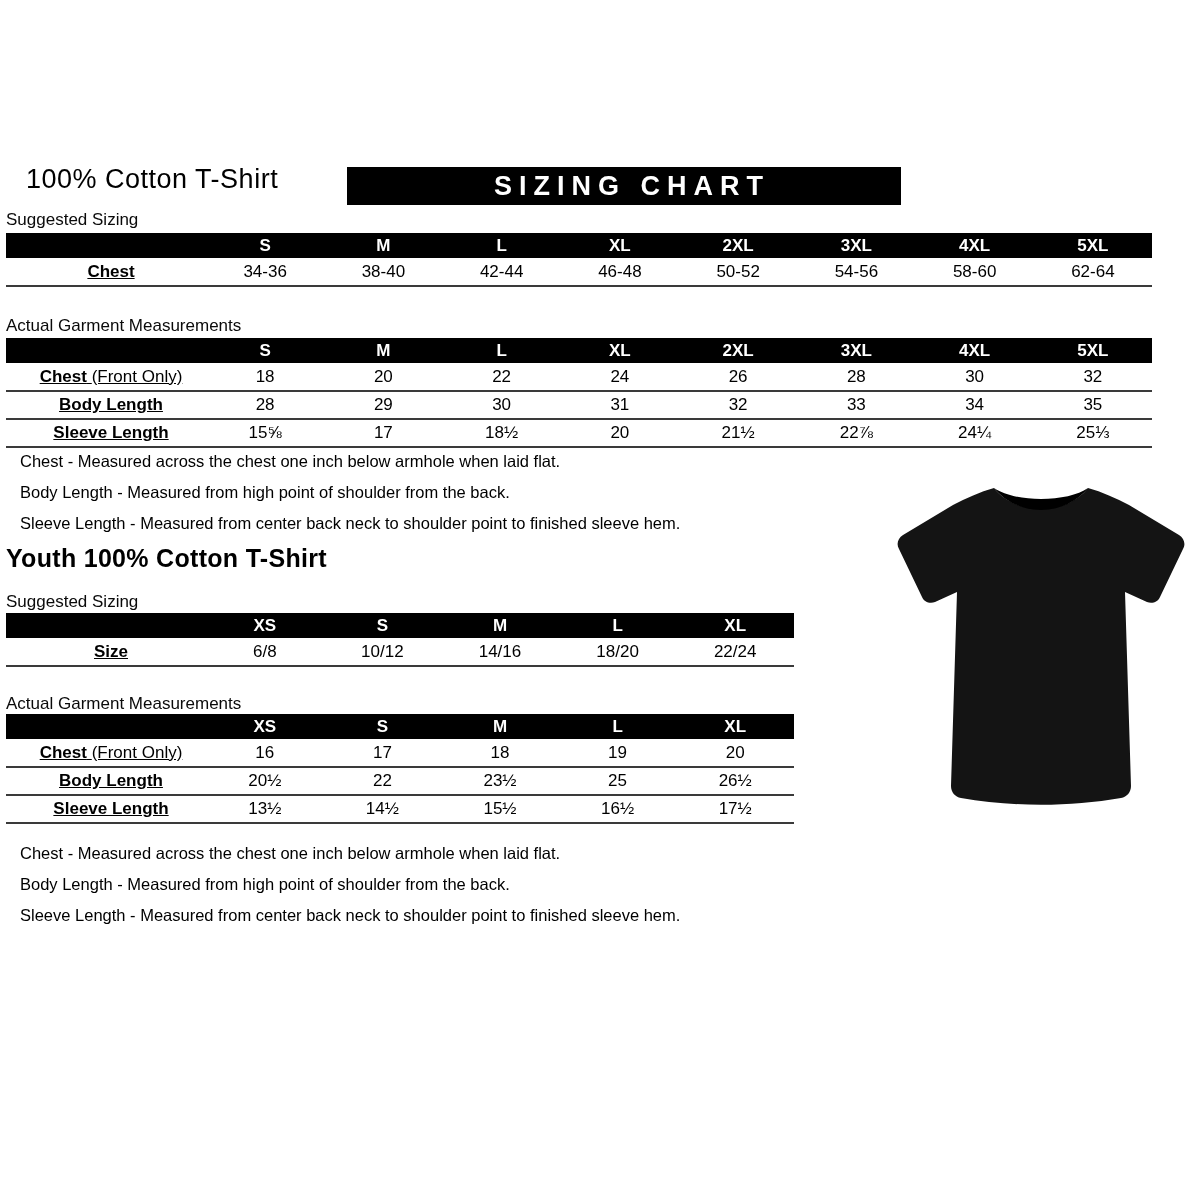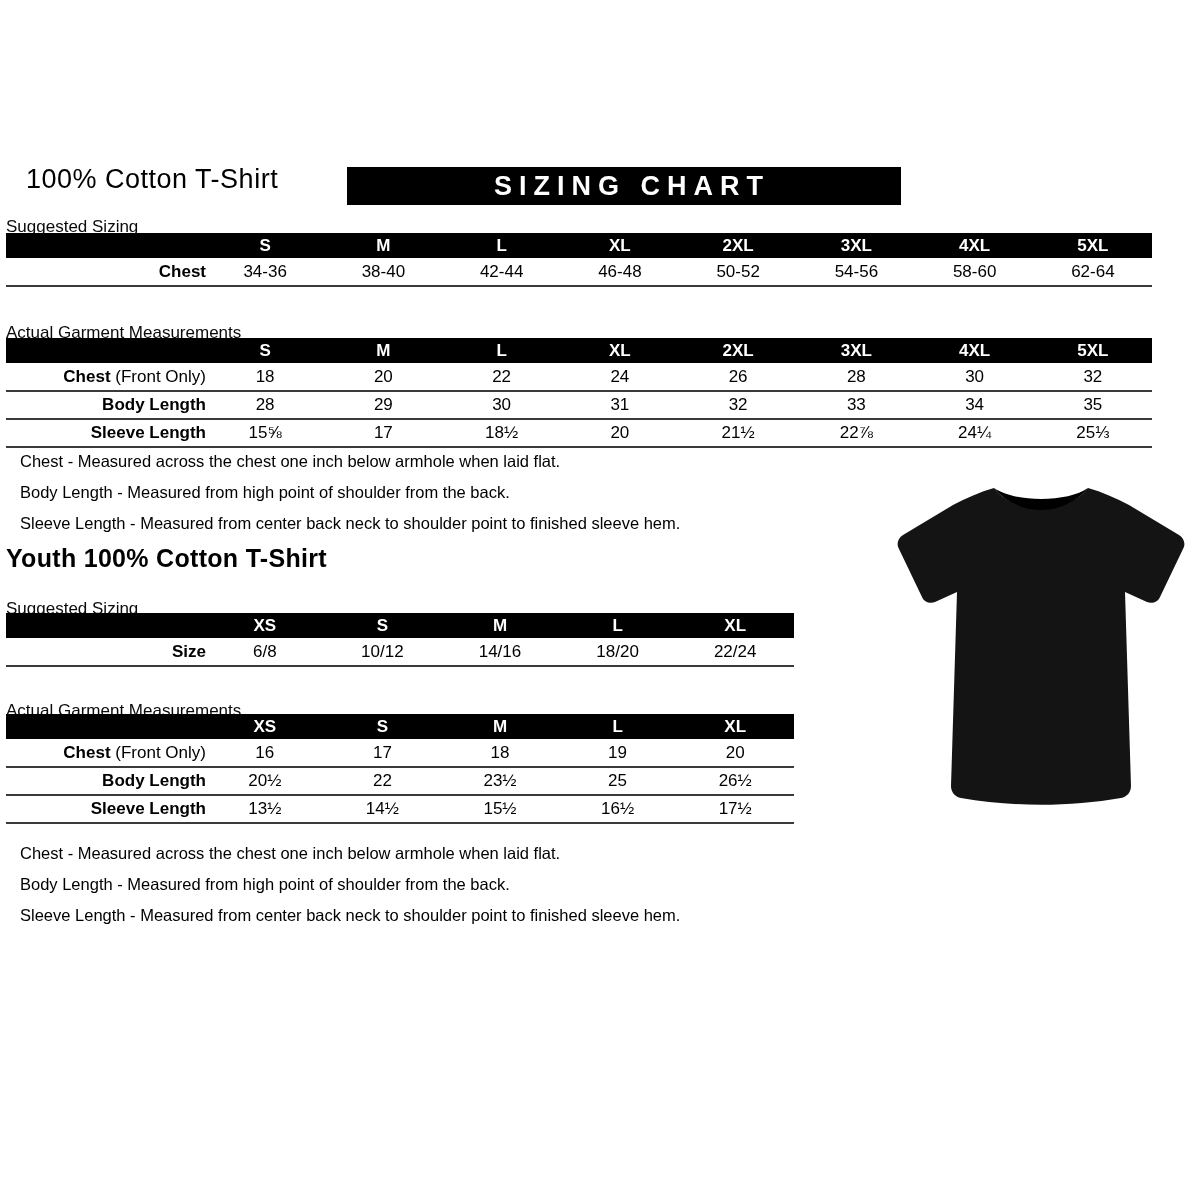--- a/index.html
+++ b/index.html
@@ -12,35 +12,35 @@
   }
   .abs { position: absolute; }
 
   .page-title { left: 14px; top: 164px; font-size: 27px; font-weight: 400; letter-spacing: .5px; margin-left: 12px; }
   .banner {
     left: 347px; top: 167px; width: 554px; height: 38px;
     background: #000; color: #fff;
     font-size: 27px; font-weight: bold; letter-spacing: 7px;
     display: flex; align-items: center; justify-content: center; padding-left: 16px;
   }
-  .section-label { font-size: 17px; color: #0a0a0a; margin-top: 7px; }
+  .section-label { font-size: 17px; color: #0a0a0a; }
   .youth-title { left: 6px; top: 544px; font-size: 25px; font-weight: bold; letter-spacing: .3px; }
 
   table.size { border-collapse: collapse; table-layout: fixed; }
   table.size th {
     background: #000; color: #fff;
     font-size: 17px; font-weight: bold;
     height: 25px; padding: 0; text-align: center;
   }
   table.size td {
     font-size: 17px; text-align: center;
     height: 28px; padding: 0;
     border-bottom: 2px solid #3a3a3a;
   }
-  table.size td.lbl { text-align: right; font-weight: bold; padding-left: 10px; }
+  table.size td.lbl { text-align: center; font-weight: bold; padding-left: 10px; text-decoration: underline; }
   table.size td.lbl .sfx { font-weight: 400; }
   .suggested td { height: 32px; }
   .adult-table { width: 1146px; }
   .youth-table { width: 788px; }
 
   .notes { left: 20px; }
   .notes .note { font-size: 16.5px; line-height: 31px; height: 31px; white-space: nowrap; }
 
   .tshirt-wrap { left: 890px; top: 472px; width: 300px; height: 348px; }
 </style>

